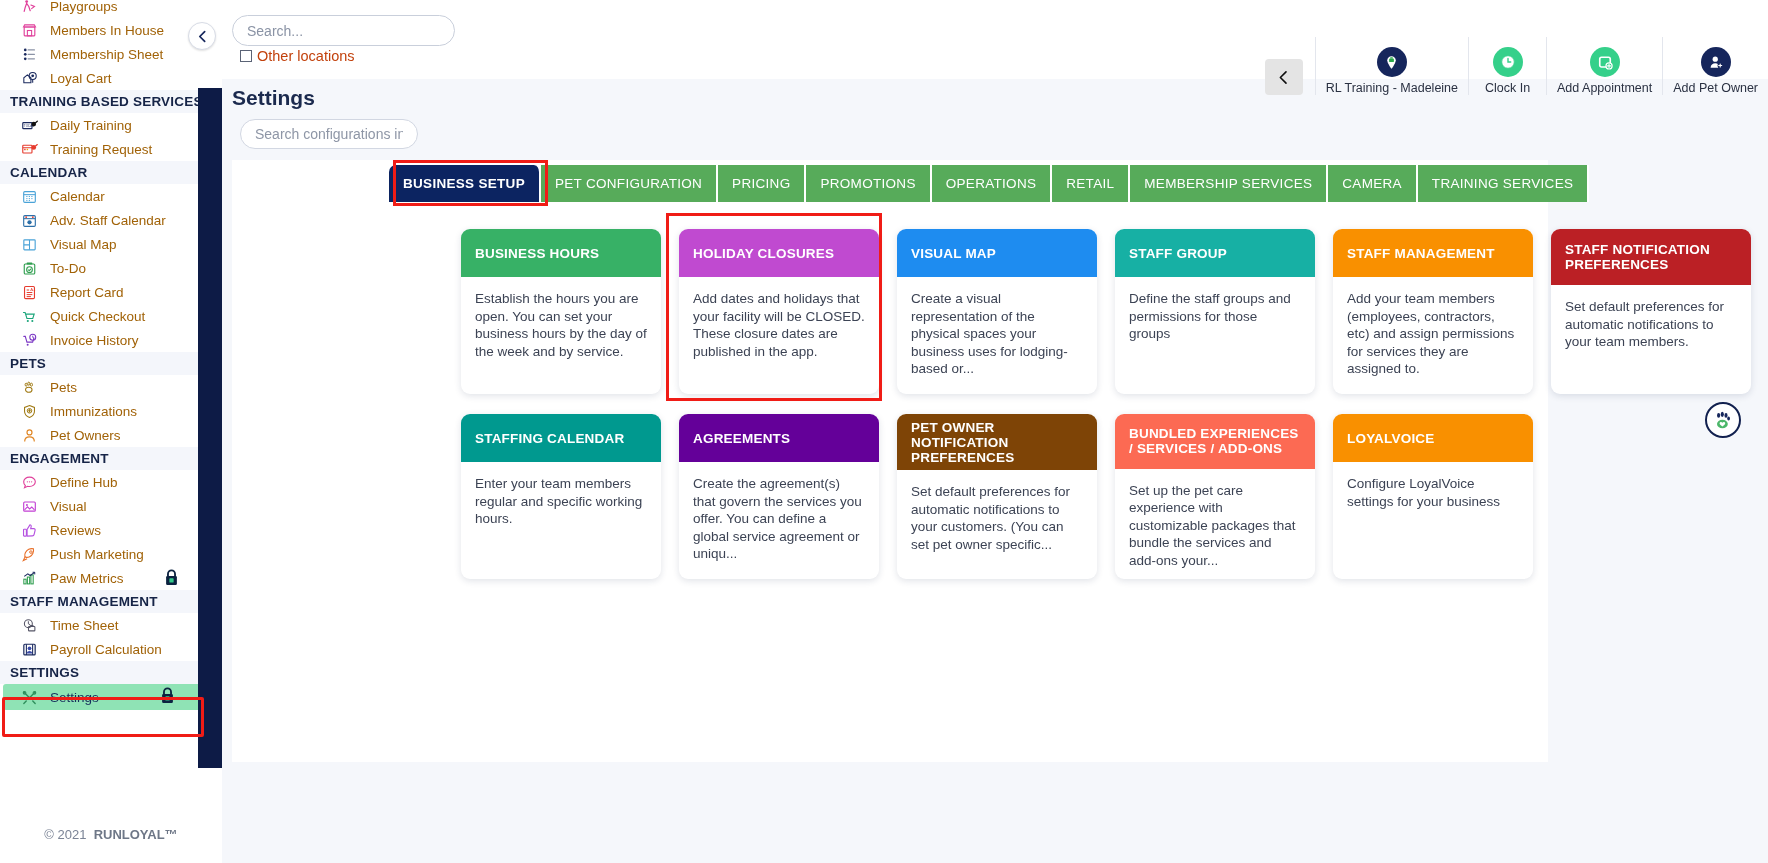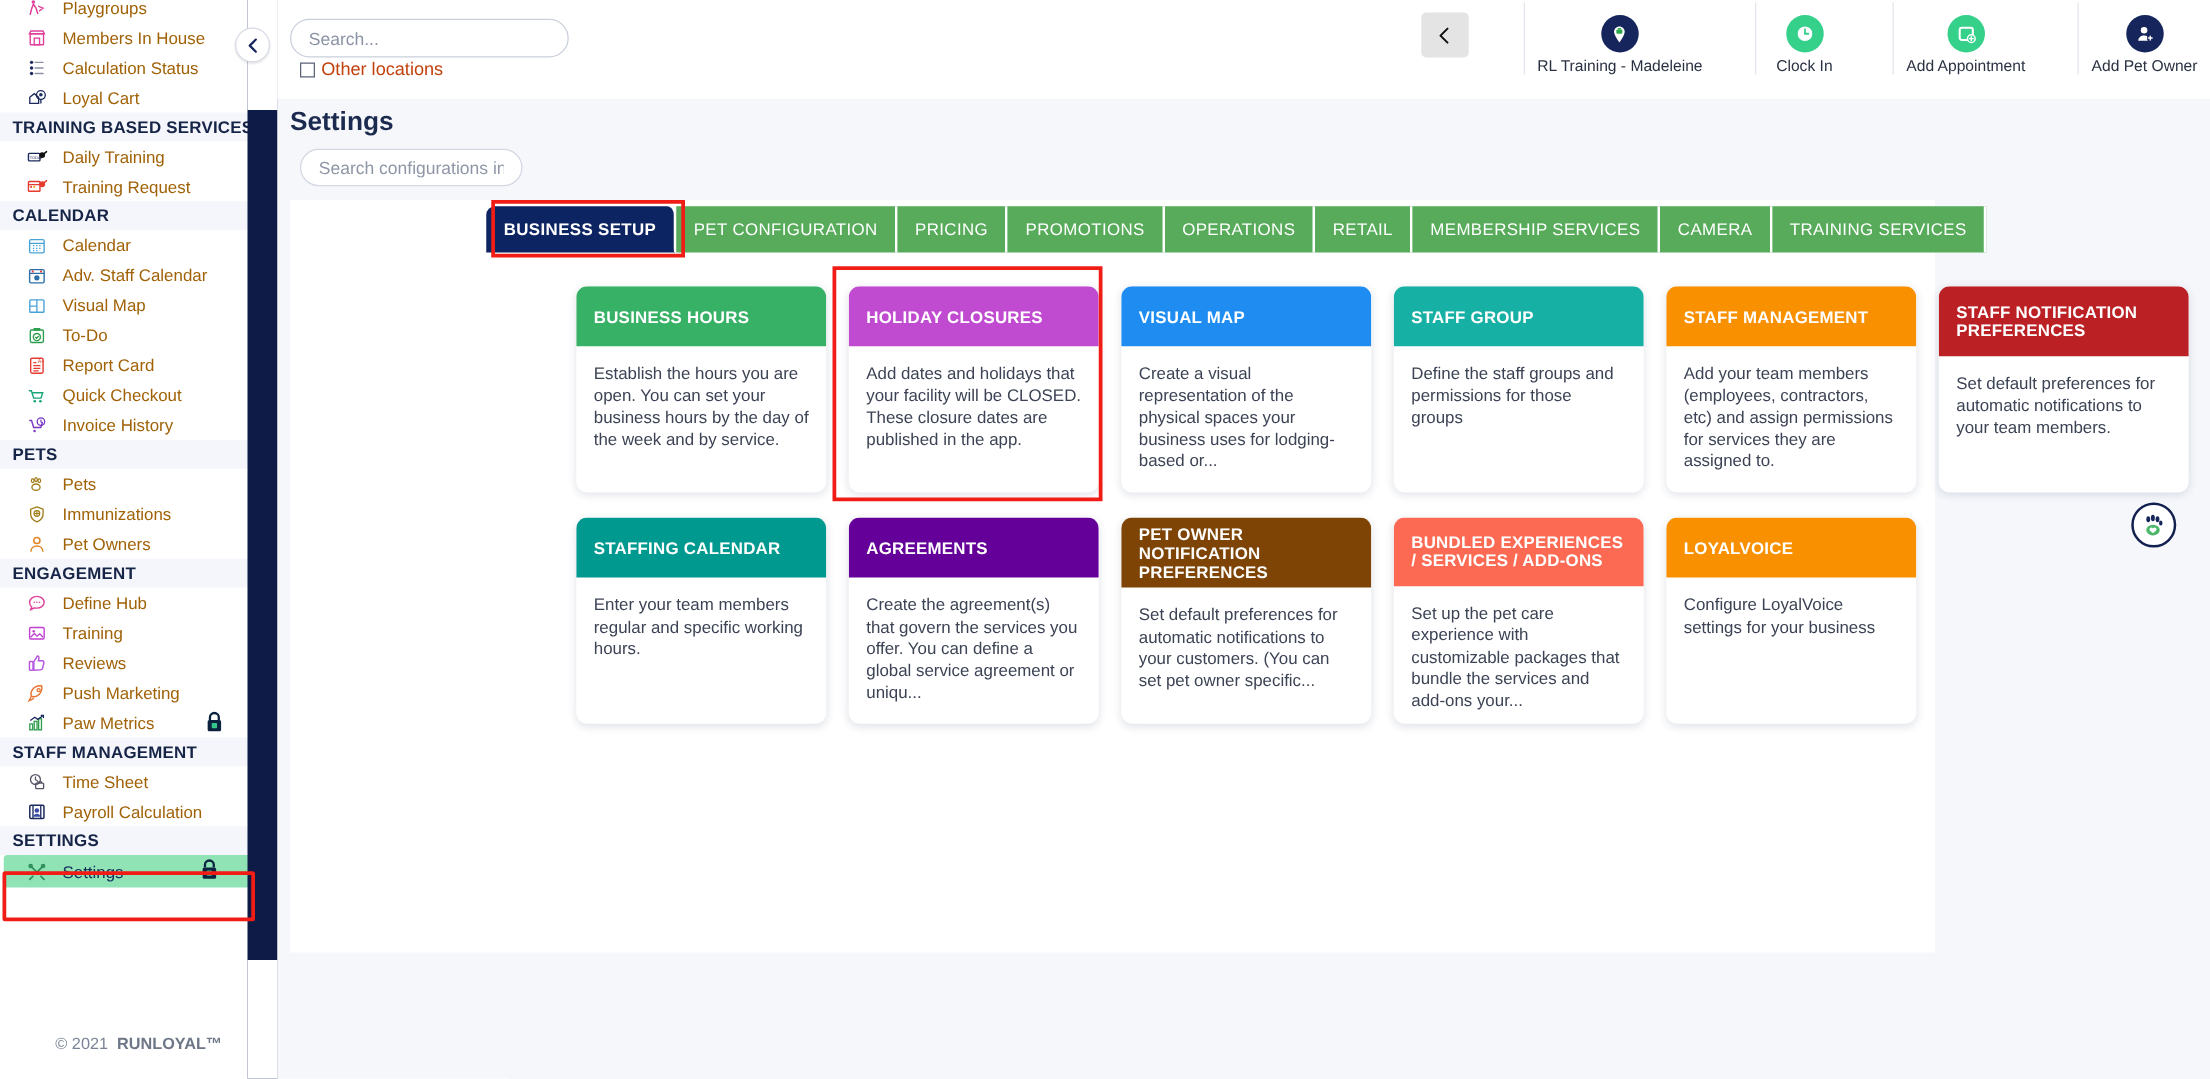--- a/index.html
+++ b/index.html
@@ -144,23 +144,23 @@
   }
   #other-loc .cb {
     width: 12px; height: 12px;
     border: 1px solid #5b6376;
     background: #fff;
     display: inline-block;
   }
   #other-loc .t { font-size: 14.5px; color: #c2410c; }
 
   #topicons {
-    position: absolute; right: 0; top: 2px;
+    position: absolute; right: 0; top: 16px;
     height: 79px;
-    display: flex; align-items: flex-start; gap: 32px;
+    display: flex; align-items: flex-end;
   }
   .ti-back {
     width: 38px; height: 36px;
     background: #e4e4e4;
     border-radius: 4px;
     margin-top: 8px;
     margin-right: 12px;
     display:flex; align-items:center; justify-content:center;
     cursor: pointer;
   }
@@ -322,21 +322,21 @@
         </div>
         <div class="nav-item">
           <span class="ico">
             <svg width="17" height="17" viewBox="0 0 24 24">
               <circle cx="6" cy="5.5" r="1.9" fill="#1b2a5e"></circle>
               <circle cx="6" cy="11.8" r="1.9" fill="#1b2a5e"></circle>
               <circle cx="6" cy="18.1" r="1.9" fill="#1b2a5e"></circle>
               <path d="M10 5.5h9M10 11.8h9M10 18.1h9" stroke="#8b93a6" stroke-width="1.6" stroke-linecap="round"></path>
             </svg>
           </span>
-          <span class="lbl">Calculation Status</span>
+          <span class="lbl">Membership Sheet</span>
         </div>
         <div class="nav-item">
           <span class="ico">
             <svg width="17" height="17" viewBox="0 0 24 24">
               <path d="M4 18 v-7 l5-4 5 4 v7z" fill="none" stroke="#1b2a5e" stroke-width="1.5"></path>
               <circle cx="16.5" cy="8.5" r="5" fill="none" stroke="#1b2a5e" stroke-width="1.5"></circle>
               <path d="M16.5 13.5 L16.5 18" stroke="#1b2a5e" stroke-width="1.5"></path>
               <circle cx="16.5" cy="8.2" r="2" fill="#1b2a5e"></circle>
             </svg>
           </span>
@@ -485,21 +485,21 @@
           <span class="lbl">Define Hub</span>
         </div>
         <div class="nav-item">
           <span class="ico">
             <svg width="17" height="17" viewBox="0 0 24 24">
               <rect x="3.8" y="5.6" width="16.4" height="13" rx="1.4" fill="none" stroke="#c23fd4" stroke-width="1.6"></rect>
               <circle cx="8.4" cy="10" r="1.4" fill="#c23fd4"></circle>
               <path d="M5 16.6 l4.2-4.2 3 3 3-2.6 3.8 3.8" fill="none" stroke="#c23fd4" stroke-width="1.5"></path>
             </svg>
           </span>
-          <span class="lbl">Training</span>
+          <span class="lbl">Visual</span>
         </div>
         <div class="nav-item">
           <span class="ico">
             <svg width="17" height="17" viewBox="0 0 24 24">
               <path d="M8.6 20V10.4l4-6.4c1.3 0 2 .9 1.8 2.2l-.7 3.2h4.5c1.2 0 2 1.1 1.7 2.3l-1.5 6.2c-.2 1.1-1.2 1.7-2.3 1.7z" fill="none" stroke="#b552e0" stroke-width="1.6"></path>
               <rect x="3.6" y="10.2" width="4" height="9.8" rx=".8" fill="none" stroke="#b552e0" stroke-width="1.6"></rect>
             </svg>
           </span>
           <span class="lbl">Reviews</span>
         </div>

